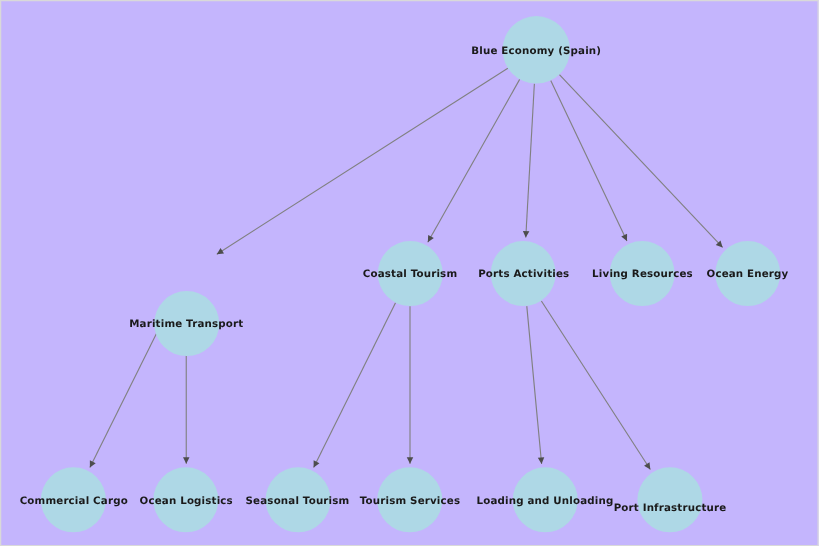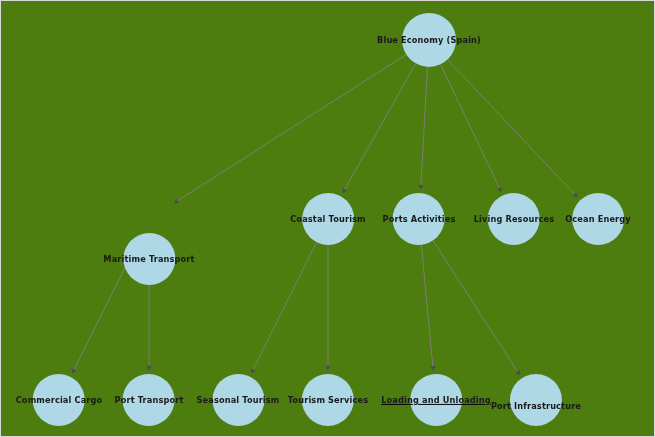--- a/index.html
+++ b/index.html
@@ -4,21 +4,21 @@
 <style>
   html, body {
     margin: 0;
     padding: 0;
     background: #ffffff;
   }
   #graph-canvas {
     position: relative;
     width: 655px;
     height: 437px;
-    background: #4d7c0f;
+    background: #c4b5fd;
     border: 1px solid #d9d9d9;
     box-sizing: border-box;
     overflow: hidden;
     font-family: "DejaVu Sans", sans-serif;
   }
   #edge-layer {
     position: absolute;
     left: 0;
     top: 0;
     width: 655px;
@@ -127,31 +127,31 @@
       <div class="node" style="left: 597px; top: 218px;">
         <div class="node-circle" style="width: 52px; height: 52px; background: rgb(174, 216, 230);"></div>
         <div class="node-label" style="color: rgb(26, 26, 26);">Ocean Energy</div>
       </div>
       <div class="node" style="left: 58px; top: 399px;">
         <div class="node-circle" style="width: 52px; height: 52px; background: rgb(174, 216, 230);"></div>
         <div class="node-label" style="color: rgb(26, 26, 26); text-align: right;">Commercial Cargo</div>
       </div>
       <div class="node" style="left: 148px; top: 399px;">
         <div class="node-circle" style="width: 52px; height: 52px; background: rgb(174, 216, 230);"></div>
-        <div class="node-label" style="color: rgb(26, 26, 26);">Port Transport</div>
+        <div class="node-label" style="color: rgb(26, 26, 26);">Ocean Logistics</div>
       </div>
       <div class="node" style="left: 237px; top: 399px;">
         <div class="node-circle" style="width: 52px; height: 52px; background: rgb(174, 216, 230);"></div>
         <div class="node-label" style="color: rgb(26, 26, 26);">Seasonal Tourism</div>
       </div>
       <div class="node" style="left: 327px; top: 399px;">
         <div class="node-circle" style="width: 52px; height: 52px; background: rgb(174, 216, 230);"></div>
         <div class="node-label" style="color: rgb(26, 26, 26);">Tourism Services</div>
       </div>
-      <div class="node" style="left: 435px; top: 399px; text-decoration: underline;">
+      <div class="node" style="left: 435px; top: 399px;">
         <div class="node-circle" style="width: 52px; height: 52px; background: rgb(174, 216, 230);"></div>
         <div class="node-label" style="color: rgb(26, 26, 26);">Loading and Unloading</div>
       </div>
       <div class="node" style="left: 535px; top: 399px;">
         <div class="node-circle" style="width: 52px; height: 52px; background: rgb(174, 216, 230);"></div>
         <div class="node-label" style="color: rgb(26, 26, 26); margin-top: 12px;">Port Infrastructure</div>
       </div>
     </div>
 </div>
 

